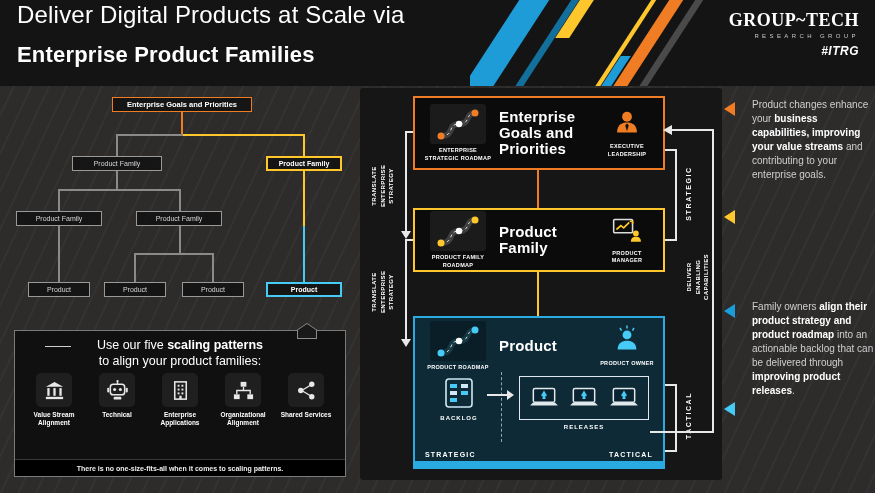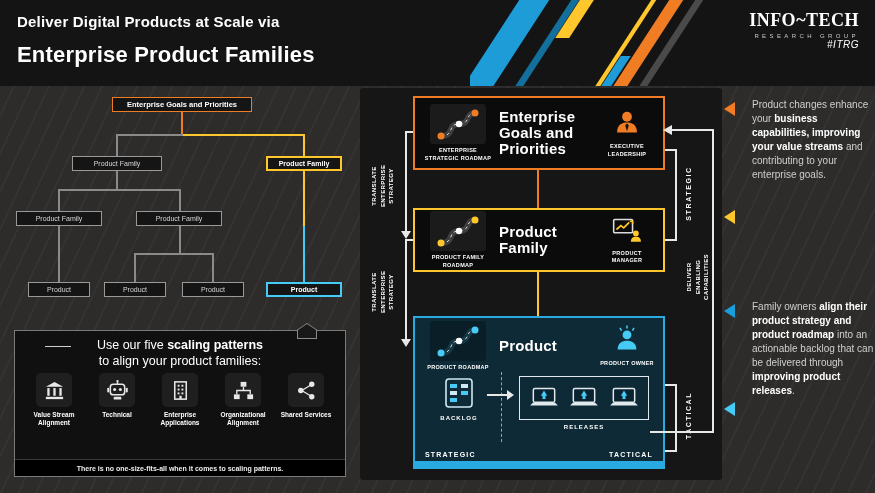--- a/index.html
+++ b/index.html
@@ -4,28 +4,28 @@
 <style>
   *{margin:0;padding:0;box-sizing:border-box}
   html,body{width:875px;height:493px;background:#1a1a1a}
   #page{position:relative;width:875px;height:493px;background:#2d2c2b;overflow:hidden;
         font-family:"Liberation Sans",sans-serif;color:#fff}
   #page::before{content:"";position:absolute;inset:0;pointer-events:none;
         background:repeating-linear-gradient(115deg,rgba(255,255,255,0.03) 0 2px,transparent 2px 16px)}
 
   
   .header{position:absolute;left:0;top:0;width:875px;height:86px;background:#141414;overflow:hidden;z-index:3}
-  .title1{position:absolute;left:17px;top:13px;font-size:15px;font-weight:700;letter-spacing:.2px}
+  .title1{position:absolute;left:17px;top:1px;font-size:24px;font-weight:400;letter-spacing:.2px}
   .title2{position:absolute;left:17px;top:42px;font-size:22px;font-weight:700;letter-spacing:.2px}
   .stripes{position:absolute;left:470px;top:0;width:290px;height:86px;overflow:hidden}
   .stripe{position:absolute;top:-20px;height:130px;transform:skewX(-33deg)}
   .logo{position:absolute;right:16px;top:10px;text-align:right}
   .logo-name{font-family:"Liberation Serif",serif;font-size:18px;font-weight:700;letter-spacing:.5px}
   .logo-sub{font-size:6px;letter-spacing:3.4px;color:#c9c9c9;margin-top:2px}
-  .logo-tag{font-size:10px;font-weight:400;font-style:italic;letter-spacing:.5px}
+  .logo-tag{font-size:12px;font-weight:700;font-style:italic;margin-top:5px;letter-spacing:.5px}
 
   
   .tnode{position:absolute;height:15px;line-height:13px;background:rgba(18,18,18,.85);border:1px solid #999;
          color:#d6d6d6;font-size:7px;text-align:center;white-space:nowrap;overflow:hidden;z-index:2}
   .tnode.root{border-color:#F07C23;color:#fff;font-weight:700;font-size:7.5px}
   .tnode.hl-y{border:2px solid #FFC72C;color:#fff;font-weight:700;line-height:11px}
   .tnode.hl-c{border:2px solid #45CBF5;color:#fff;font-weight:700;line-height:11px}
   .tline{position:absolute;background:#8a8a8a;z-index:1}
 
   
@@ -97,21 +97,21 @@
     <div class="stripes">
       <div class="stripe" style="left:20px;width:30px;background:#1E9CD8"></div>
       <div class="stripe" style="left:72px;width:8px;background:#136F9C"></div>
       <div class="stripe" style="left:104px;width:14px;height:58px;top:-20px;background:#FFC72C"></div>
       <div class="stripe" style="left:128px;width:10px;height:70px;top:56px;background:#1E9CD8"></div>
       <div class="stripe" style="left:152px;width:5px;background:#FFC72C"></div>
       <div class="stripe" style="left:170px;width:14px;background:#F07C23"></div>
       <div class="stripe" style="left:196px;width:8px;background:#4a4a4a"></div>
     </div>
     <div class="logo">
-      <div class="logo-name">INFO~TECH</div>
+      <div class="logo-name">GROUP~TECH</div>
       <div class="logo-sub">RESEARCH GROUP</div>
       <div class="logo-tag">#ITRG</div>
     </div>
   </div>
 
   <div class="tline" style="left:181px;top:112px;width:2px;height:23px;background:#F07C23"></div>
   <div class="tline" style="left:117px;top:134px;width:66px;height:2px"></div>
   <div class="tline" style="left:183px;top:134px;width:122px;height:2px;background:#FFC72C"></div>
   <div class="tline" style="left:116px;top:134px;width:2px;height:23px"></div>
   <div class="tline" style="left:303px;top:134px;width:2px;height:23px;background:#FFC72C"></div>

